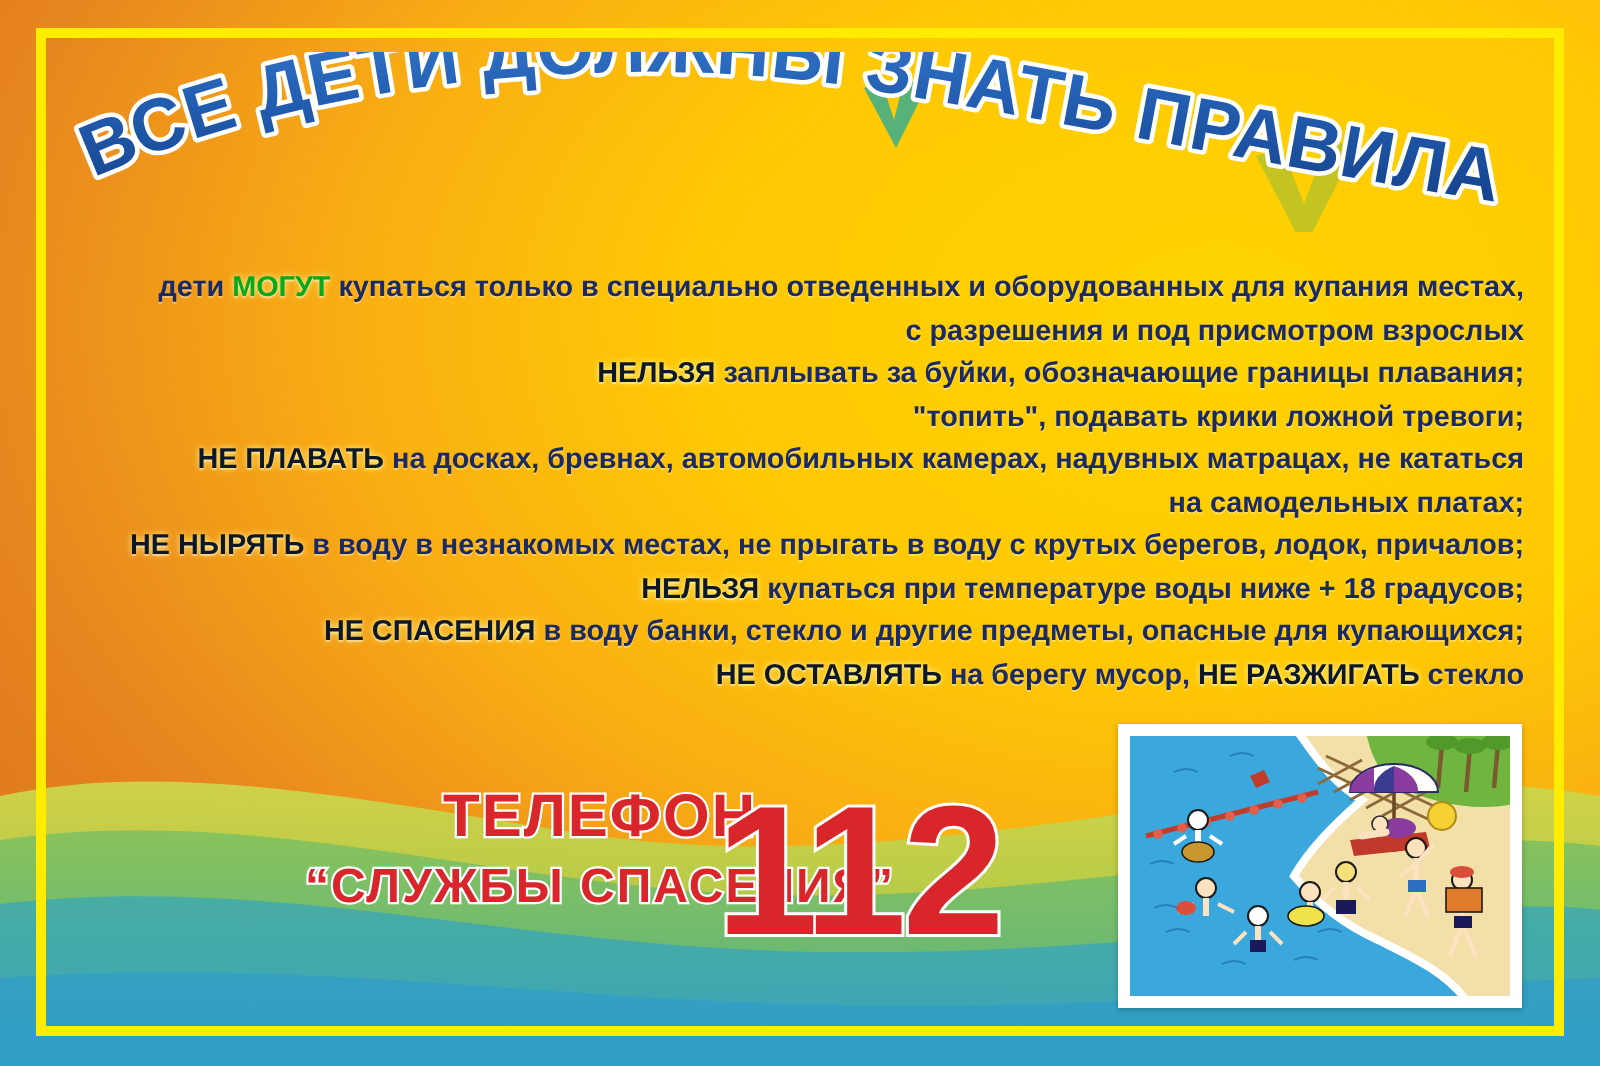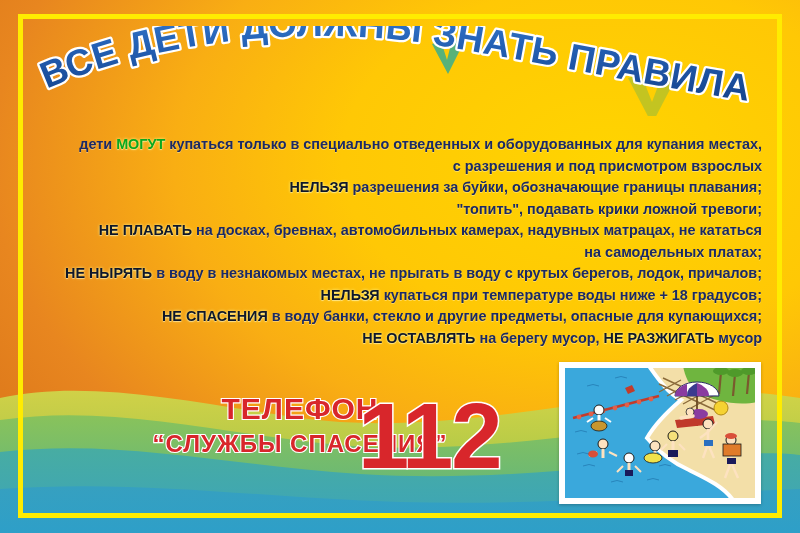--- a/index.html
+++ b/index.html
@@ -193,28 +193,28 @@
 
       <text class="t-text" fill="url(#tg)">
         <textPath href="#arc" startOffset="1%">ВСЕ ДЕТИ ДОЛЖНЫ ЗНАТЬ ПРАВИЛА ПОВЕДЕНИЯ НА ВОДЕ</textPath>
       </text>
     </svg>
   </div>
 
   <div class="body-block" id="body-block">
       <div class="line"><span>дети </span><span class="kw-green">МОГУТ</span><span> купаться только в специально отведенных и оборудованных для купания местах,</span></div>
       <div class="line"><span>с разрешения и под присмотром взрослых</span></div>
-      <div class="line"><span class="kw-red">НЕЛЬЗЯ</span><span> разрешения за буйки, обозначающие границы плавания;</span></div>
+      <div class="line"><span class="kw-red">НЕЛЬЗЯ</span><span> заплывать за буйки, обозначающие границы плавания;</span></div>
       <div class="line"><span>"топить", подавать крики ложной тревоги;</span></div>
       <div class="line indent"><span class="kw-red">НЕ ПЛАВАТЬ</span><span> на досках, бревнах, автомобильных камерах, надувных матрацах, не кататься</span></div>
       <div class="line indent"><span>на самодельных платах;</span></div>
       <div class="line indent"><span class="kw-red">НЕ НЫРЯТЬ</span><span> в воду в незнакомых местах, не прыгать в воду с крутых берегов, лодок, причалов;</span></div>
       <div class="line indent"><span class="kw-red">НЕЛЬЗЯ</span><span> купаться при температуре воды ниже + 18 градусов;</span></div>
       <div class="line indent"><span class="kw-red">НЕ СПАСЕНИЯ</span><span> в воду банки, стекло и другие предметы, опасные для купающихся;</span></div>
-      <div class="line indent"><span class="kw-red">НЕ ОСТАВЛЯТЬ</span><span> на берегу мусор, </span><span class="kw-red">НЕ РАЗЖИГАТЬ</span><span> мусор</span></div>
+      <div class="line indent"><span class="kw-red">НЕ ОСТАВЛЯТЬ</span><span> на берегу мусор, </span><span class="kw-red">НЕ РАЗЖИГАТЬ</span><span> стекло</span></div>
     </div>
 
   <div class="phone-block">
     <div class="phone-l1">ТЕЛЕФОН</div>
     <div class="phone-l2">“СЛУЖБЫ СПАСЕНИЯ”</div>
   </div>
   <div class="phone-number">112</div>
 
   <div class="illus">
     <svg viewBox="0 0 194 134" preserveAspectRatio="none">

